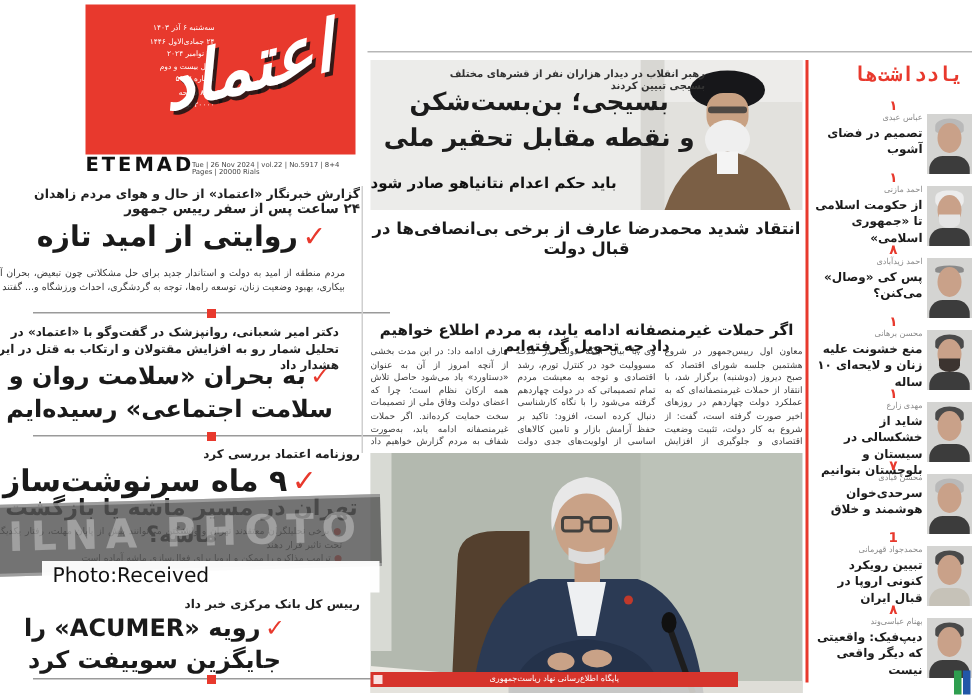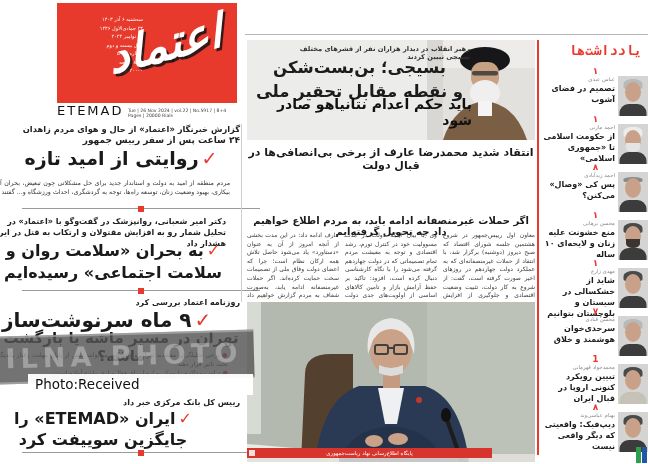--- a/index.html
+++ b/index.html
@@ -5,21 +5,21 @@
   html,body{margin:0;padding:0;background:#fff;}
   .page{position:relative;width:650px;height:464px;background:#ffffff;overflow:hidden;
         font-family:"DejaVu Sans",sans-serif;color:#1a1a1a;}
   
   .logo-box{position:absolute;left:57px;top:3px;width:180px;height:100px;background:#e8392d;}
   .logo-callig{position:absolute;right:2px;top:14px;width:140px;text-align:center;
       font-size:46px;font-weight:bold;font-style:italic;color:#fff;
       transform:rotate(-14deg) skewX(-6deg);text-shadow:2px 3px 0 rgba(20,20,20,.85);}
   .logo-dates{position:absolute;left:34px;top:12px;width:52px;color:#fff;font-size:5px;
       line-height:8.5px;text-align:right;}
-  .logo-en{position:absolute;left:57px;top:103px;font-size:13px;font-weight:normal;letter-spacing:2px;color:#111;}
+  .logo-en{position:absolute;left:57px;top:103px;font-size:13px;font-weight:bold;letter-spacing:2px;color:#111;}
   .logo-inf{position:absolute;left:128px;top:108px;width:112px;font-size:4.6px;color:#444;}
   
   .rtl{direction:rtl;unicode-bidi:embed;}
   .chk{color:#e8392d;font-weight:bold;margin-left:3px;}
   .divider{position:absolute;left:20px;width:196px;border-top:1px solid #9a9a9a;}
   .divider .sq{position:absolute;left:50%;top:-3px;transform:translateX(-50%);
       width:6px;height:6px;background:#e8392d;}
   .kick{font-weight:bold;text-align:right;color:#222;}
   
   .lc{position:absolute;left:2px;top:122px;width:238px;height:342px;}
@@ -47,21 +47,21 @@
   .wm-credit{position:absolute;left:28px;top:374px;width:225px;height:21px;background:rgba(255,255,255,.96);
       font-size:13.5px;color:#111;line-height:21px;padding-left:7px;box-sizing:border-box;}
   
   .toprule{position:absolute;left:245px;top:34px;width:403px;border-top:1px solid #b7b7b7;}
   .leader{position:absolute;left:247px;top:40px;width:288px;height:100px;background:#ececea;}
   .leader-photo{position:absolute;right:0;top:0;width:108px;height:100px;}
   .leader-txt{position:absolute;left:0;top:0;width:178px;height:94px;padding-left:47px;}
   .lk{position:absolute;top:5px;right:2px;width:174px;font-size:6.7px;font-weight:bold;text-align:right;color:#333;}
   .lh1{position:absolute;top:18px;width:100%;font-size:16.5px;font-weight:bold;text-align:center;color:#1c1c1c;}
   .lh2{position:absolute;top:42px;width:100%;font-size:16.5px;font-weight:bold;text-align:center;color:#1c1c1c;}
-  .lsub{position:absolute;bottom:6px;width:100%;font-size:14px;font-weight:bold;text-align:right;color:#111;}
+  .lsub{position:absolute;bottom:6px;width:100%;font-size:10px;font-weight:bold;text-align:left;color:#111;}
   .mkick{position:absolute;left:247px;top:146px;width:288px;font-size:11px;font-weight:bold;text-align:center;}
   .mhead{position:absolute;left:243px;top:156px;width:296px;font-size:30px;font-weight:bold;text-align:center;color:#000;}
   .msub{position:absolute;left:247px;top:215px;width:288px;font-size:10px;font-weight:bold;text-align:center;}
   .mbody{position:absolute;left:247px;top:231px;width:288px;height:68px;display:flex;gap:6px;direction:rtl;}
   .mbody .col{flex:1;font-size:6px;line-height:8.6px;text-align:justify;color:#3a3a3a;overflow:hidden;}
   .photo{position:absolute;left:247px;top:302px;width:288px;height:160px;}
   .caption{position:absolute;left:0;bottom:4px;width:245px;height:10px;background:#d6342c;
       direction:rtl;color:#fff;font-size:5.4px;line-height:10px;text-align:center;}
   .caption .capsq{position:absolute;left:2px;top:2px;width:6px;height:6px;background:#fff;opacity:.85;}
   
@@ -136,21 +136,21 @@
 
     <div class="kick k3">روزنامه اعتماد بررسی کرد</div>
     <div class="h3a"><span class="chk">✓</span><span>۹ ماه سرنوشت‌ساز</span></div>
     <div class="h3b">تهران در مسیر ماشه یا بازگشت ماشه؟</div>
     <div class="bl">
       <div><span class="dot">●</span> <span>برخی تحلیلگران معتقدند تهران و واشنگتن می‌توانند پیش از پایان مهلت، رفتار یکدیگر را تحت تاثیر قرار دهند</span></div>
       <div><span class="dot">●</span> <span>ترامپ مذاکره را ممکن و اروپا برای فعال‌سازی ماشه آماده است</span></div>
     </div>
 
     <div class="kick k4">رییس کل بانک مرکزی خبر داد</div>
-    <div class="h4"><span class="chk">✓</span><span>ایران «ETEMAD» را جایگزین سوییفت کرد</span></div>
+    <div class="h4"><span class="chk">✓</span><span>رویه «ACUMER» را جایگزین سوییفت کرد</span></div>
 
     <div class="divider dv3">
         <span class="sq"></span>
       </div>
   </div>
 
   <div class="colsep"></div>
   <div class="toprule"></div>
 
   <div class="leader">

